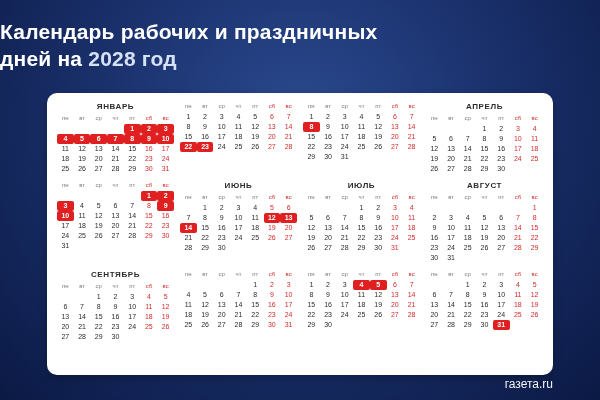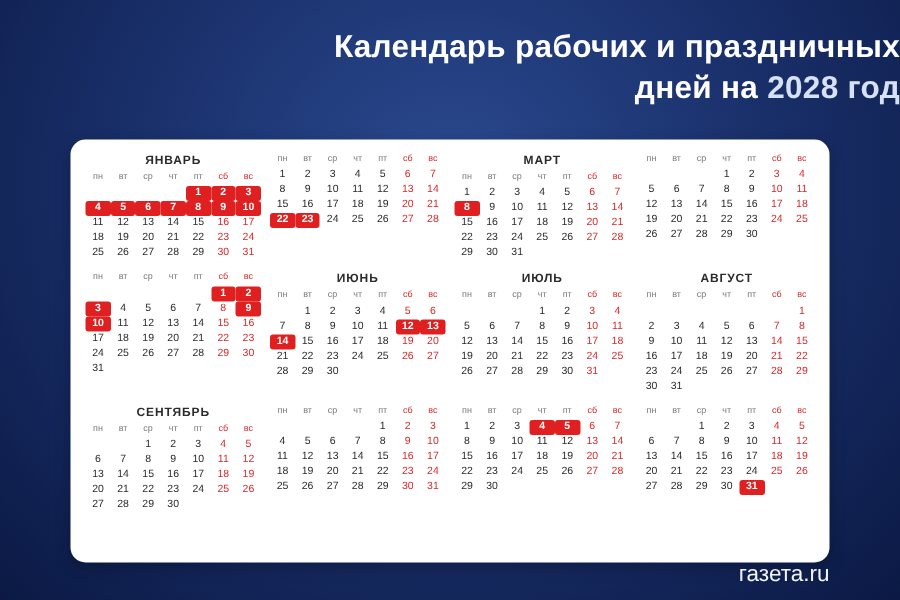--- a/index.html
+++ b/index.html
@@ -18,21 +18,21 @@
     width: 600px;
     height: 400px;
     background: radial-gradient(ellipse at 50% 30%, #2b4a8f 0%, #1b326e 45%, #0b1944 100%);
     overflow: hidden;
   }
   .title {
     position: absolute;
     top: 18px;
     left: 0;
     width: 600px;
-    text-align: right;
+    text-align: left;
     color: #ffffff;
     font-weight: bold;
     font-size: 21px;
     line-height: 27px;
     letter-spacing: 0.2px;
   }
   .title .year-accent {
     color: #d7e1f5;
   }
   .calendar-card {
@@ -107,21 +107,21 @@
     color: #d52b2b;
   }
   td .cellbox.empty {
     color: transparent;
   }
   .footer-brand {
     position: absolute;
     right: 47px;
     bottom: 9px;
     color: #ffffff;
-    font-size: 15px;
+    font-size: 12px;
     opacity: 0.95;
   }
 </style>
 </head>
 <body>
 
 <div class="page">
 
   <div class="title">
     <div>Календарь рабочих и праздничных</div>
@@ -389,21 +389,20 @@
                   <span class="cellbox empty"></span>
                 </td>
                 <td>
                   <span class="cellbox empty"></span>
                 </td>
               </tr>
             </tbody>
           </table>
         </div>
         <div class="month">
-          <div class="month-name">МАРТ</div>
           <table class="month-table">
             <thead>
               <tr>
                 <th>пн</th>
                 <th>вт</th>
                 <th>ср</th>
                 <th>чт</th>
                 <th>пт</th>
                 <th class="wknd">сб</th>
                 <th class="wknd">вс</th>
@@ -522,20 +521,21 @@
                   <span class="cellbox empty"></span>
                 </td>
                 <td>
                   <span class="cellbox empty"></span>
                 </td>
               </tr>
             </tbody>
           </table>
         </div>
         <div class="month">
+          <div class="month-name">АПРЕЛЬ</div>
           <table class="month-table">
             <thead>
               <tr>
                 <th>пн</th>
                 <th>вт</th>
                 <th>ср</th>
                 <th>чт</th>
                 <th>пт</th>
                 <th class="wknd">сб</th>
                 <th class="wknd">вс</th>

